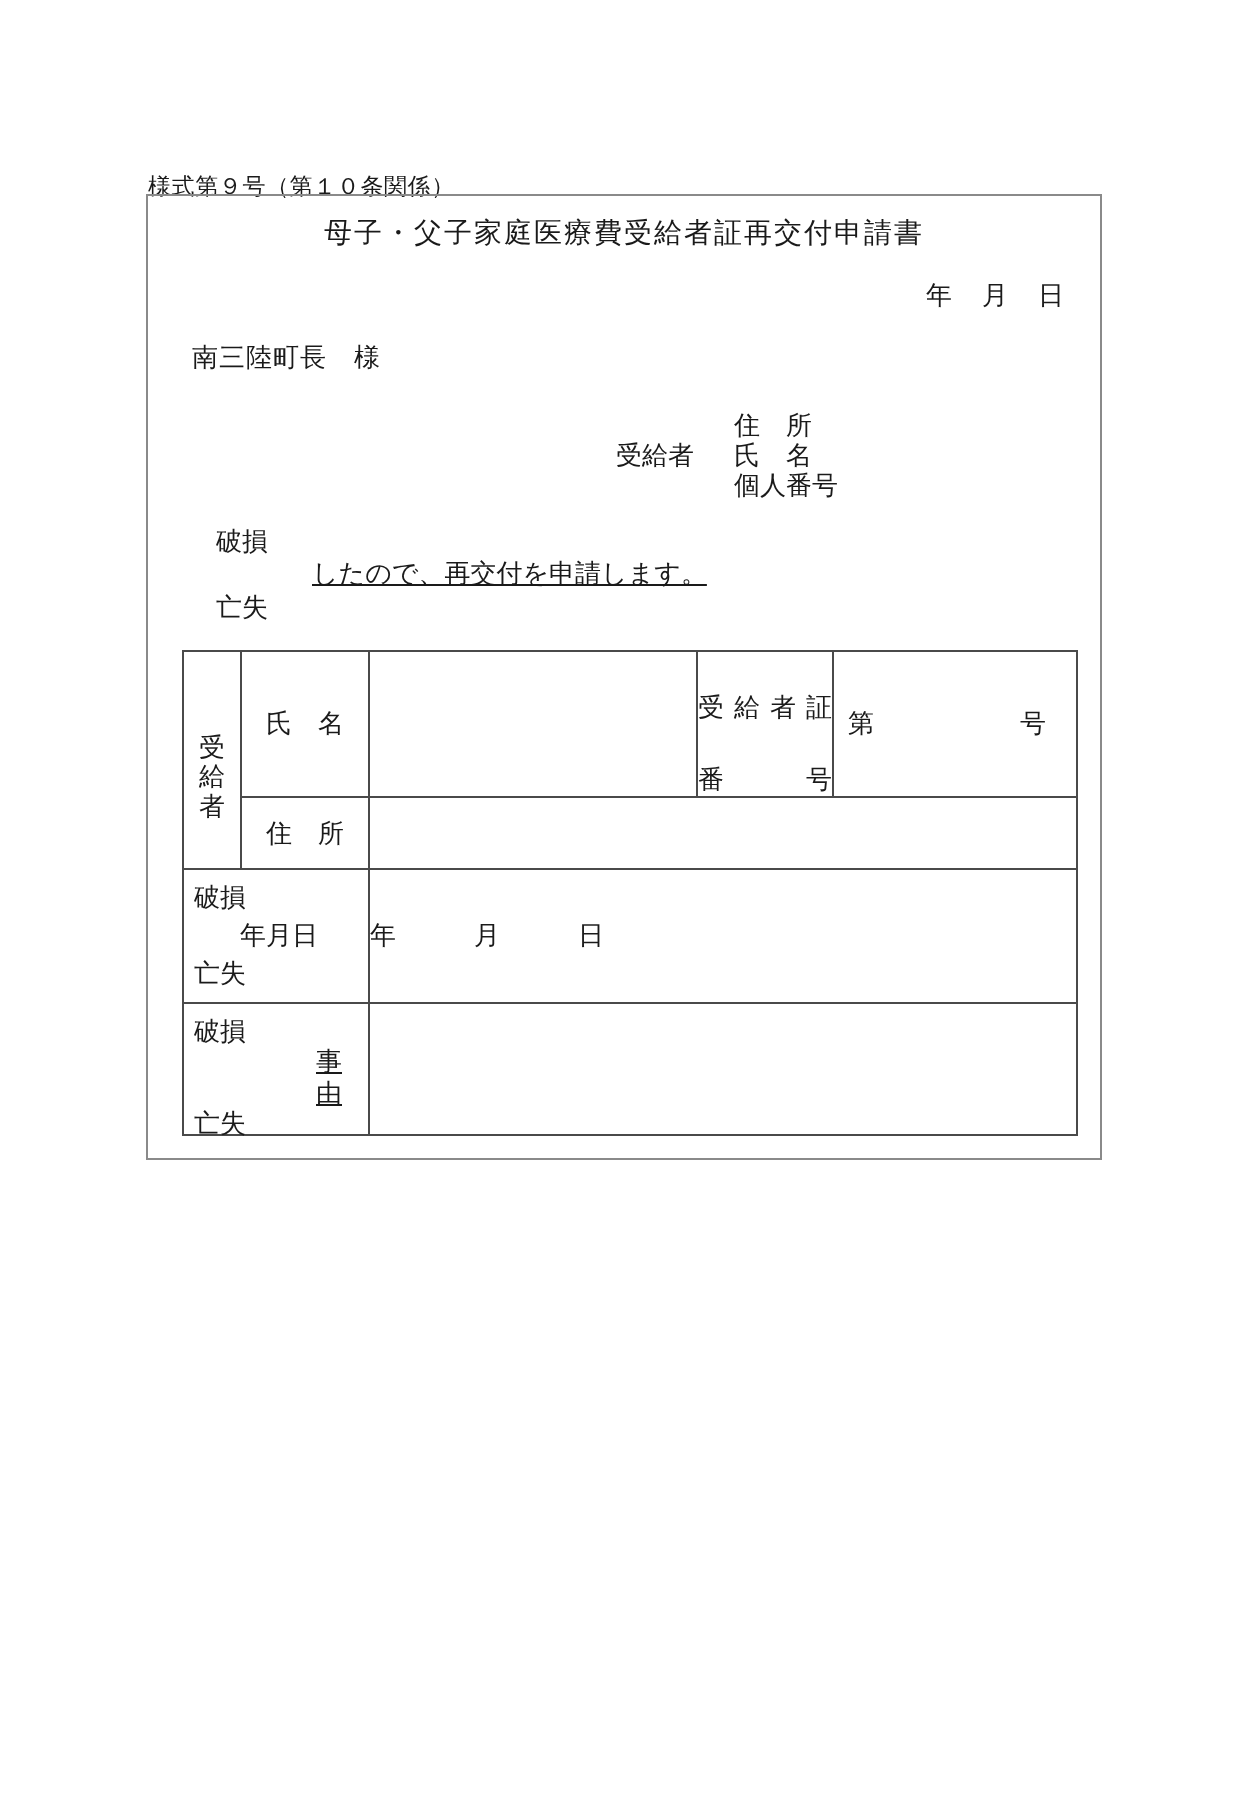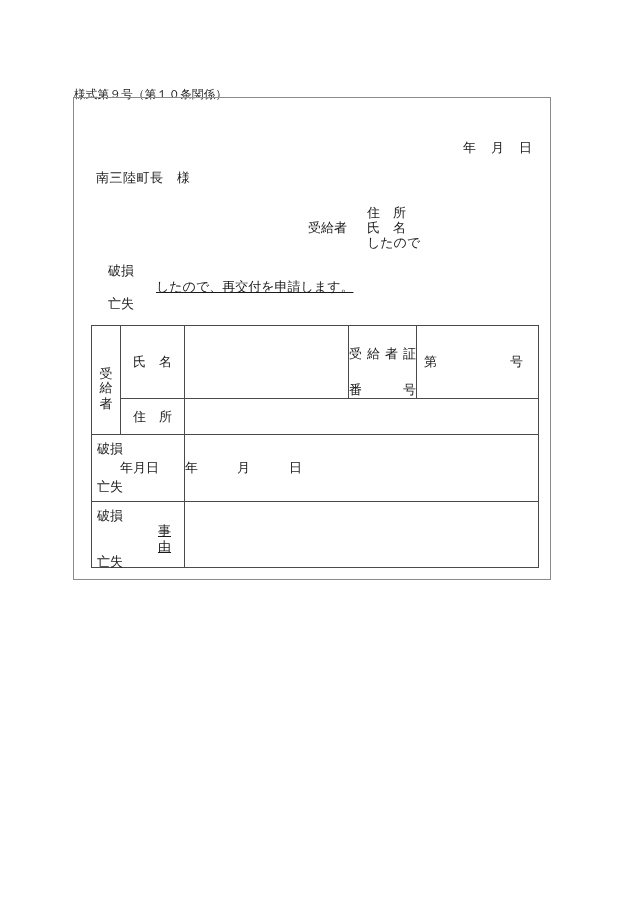--- a/index.html
+++ b/index.html
@@ -43,21 +43,20 @@
     right: 17px;
     font-size: 13px;
     letter-spacing: 1px;
   }
   .addressee {
     position: absolute;
     top: 73px;
     left: 22px;
     font-size: 13px;
     letter-spacing: 0.5px;
-    font-family: Liberation Mono, monospace;
   }
   .applicant {
     position: absolute;
     top: 107px;
     left: 234px;
     display: flex;
     align-items: center;
     font-size: 13px;
   }
   .applicant-group { margin-right: 20px; }
@@ -137,31 +136,32 @@
   .mid-reason { margin-left: 62px; text-decoration: underline; }
   .c-datevalue { padding-left: 69px; }
 </style>
 </head>
 <body>
 
 <div class="form-number">様式第９号（第１０条関係）</div>
 
 <div class="form-box">
 
+  <div class="title">母子・父子家庭医療費受給者証再交付申請書</div>
 
   <div class="date-line">年　月　日</div>
 
   <div class="addressee">南三陸町長　様</div>
 
   <div class="applicant">
     <span class="applicant-group">受給者</span>
     <div class="applicant-lines">
       <div>住　所</div>
       <div>氏　名</div>
-      <div>したので</div>
+      <div>個人番号</div>
     </div>
   </div>
 
   <div class="statement">
     <span class="stmt-stack">
       <span>破損</span>
       <span>亡失</span>
     </span>
     <span class="stmt-tail">したので、再交付を申請します。</span>
   </div>

